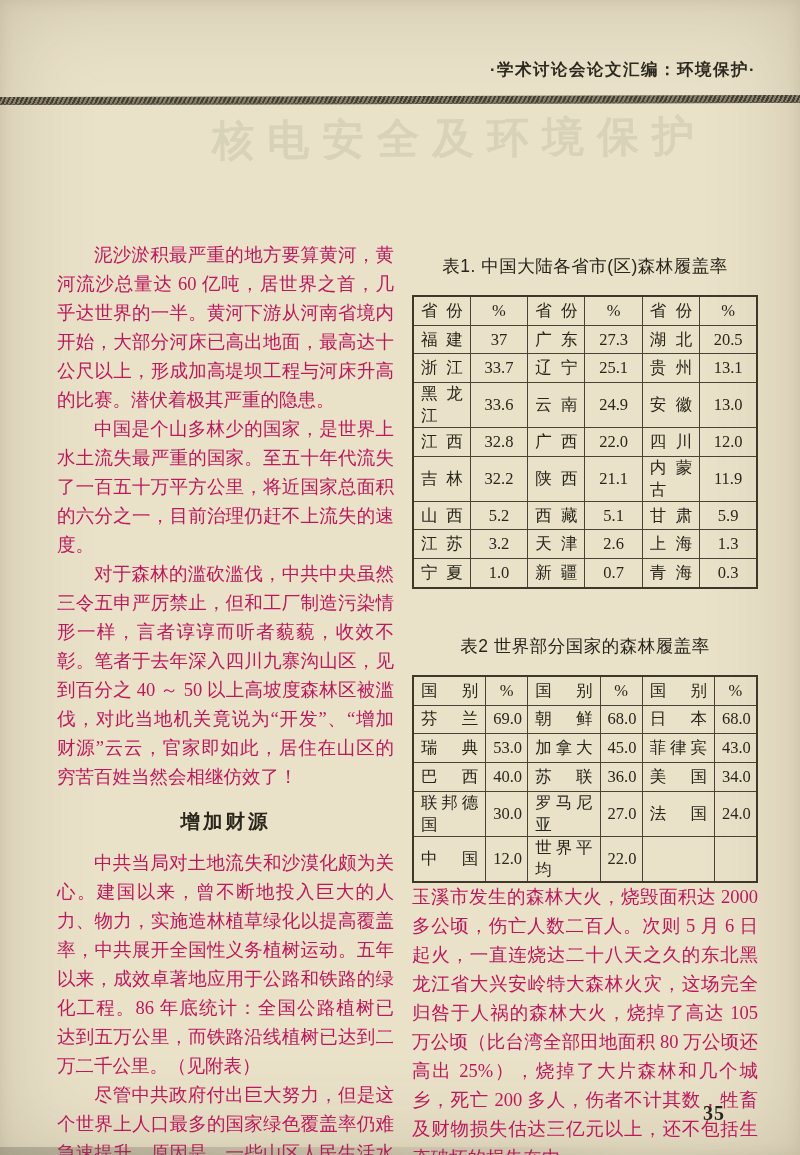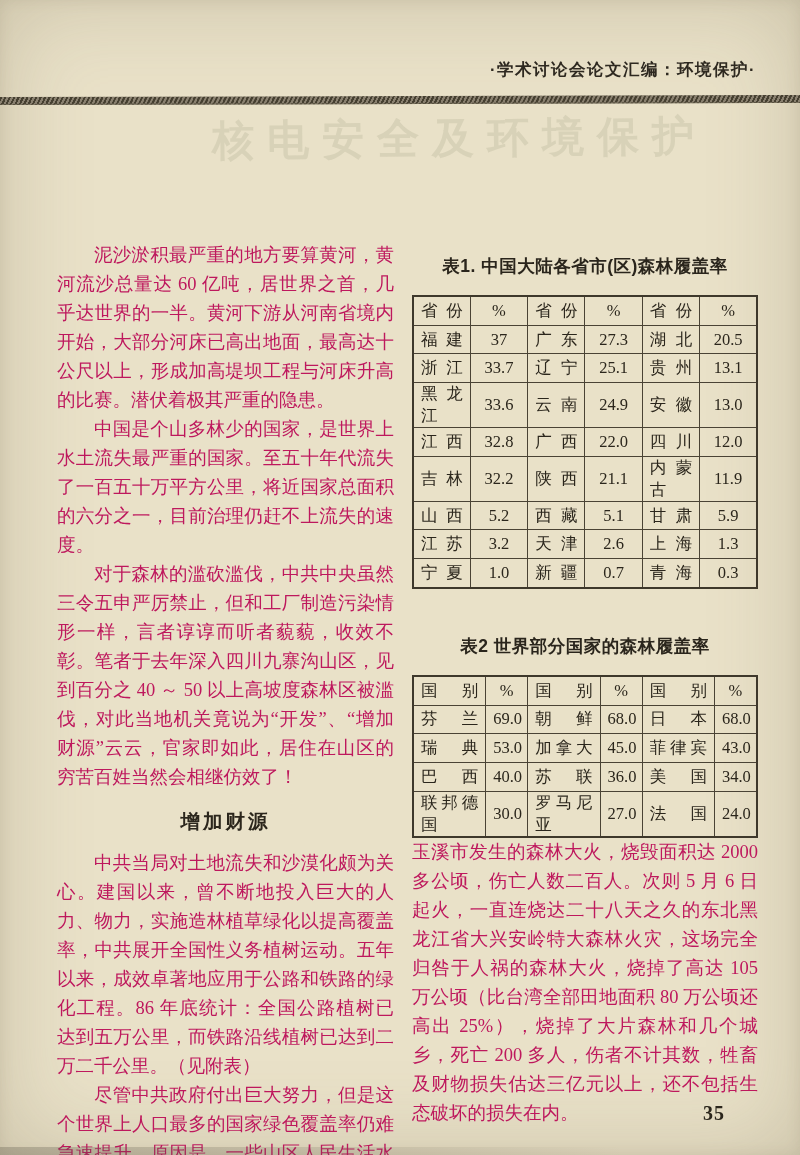--- a/index.html
+++ b/index.html
@@ -36,21 +36,21 @@
   p.body{
     margin:0;font-size:18.5px;line-height:29px;text-align:justify;
     text-indent:2em;color:#be185d;
   }
   p.body.noindent{text-indent:0;}
   h2.section{
     text-align:center;font-size:19.5px;font-weight:bold;letter-spacing:3px;
     margin:16px 0 14px;color:#2b261c;
   }
   .table-title{
-    text-align:center;font-weight:bold;font-size:17.5px;letter-spacing:.5px;
+    text-align:center;font-weight:normal;font-size:17.5px;letter-spacing:.5px;
     margin:16px 0 17px;color:#2a251c;
     font-family:"Liberation Sans","DejaVu Sans",sans-serif;
   }
   .table-title.second{margin-top:45px;}
   table{
     width:100%;border-collapse:collapse;table-layout:fixed;
     border:2.5px solid #3e382b;color:#2b261c;
   }
   td,th{
     border:1.4px solid #4a4335;height:27.7px;font-size:16.5px;
@@ -208,20 +208,28 @@
             <td class="c-val">34.0</td>
           </tr>
           <tr>
             <td class="c-name">联邦德国</td>
             <td class="c-val">30.0</td>
             <td class="c-name">罗马尼亚</td>
             <td class="c-val">27.0</td>
             <td class="c-name">法国</td>
             <td class="c-val">24.0</td>
           </tr>
+          <tr>
+            <td class="c-name">中国</td>
+            <td class="c-val">12.0</td>
+            <td class="c-name">世界平均</td>
+            <td class="c-val">22.0</td>
+            <td class="c-name"></td>
+            <td class="c-val"></td>
+          </tr>
         </tbody>
       </table>
 
     <p class="body noindent fire-para">玉溪市发生的森林大火，烧毁面积达 2000 多公顷，伤亡人数二百人。次则 5 月 6 日起火，一直连烧达二十八天之久的东北黑龙江省大兴安岭特大森林火灾，这场完全归咎于人祸的森林大火，烧掉了高达 105 万公顷（比台湾全部田地面积 80 万公顷还高出 25%），烧掉了大片森林和几个城乡，死亡 200 多人，伤者不计其数，牲畜及财物损失估达三亿元以上，还不包括生态破坏的损失在内。</p>
   </div>
 
   <div class="page-number">35</div>
   <div class="edge-bottom"></div>
 </div>
 

